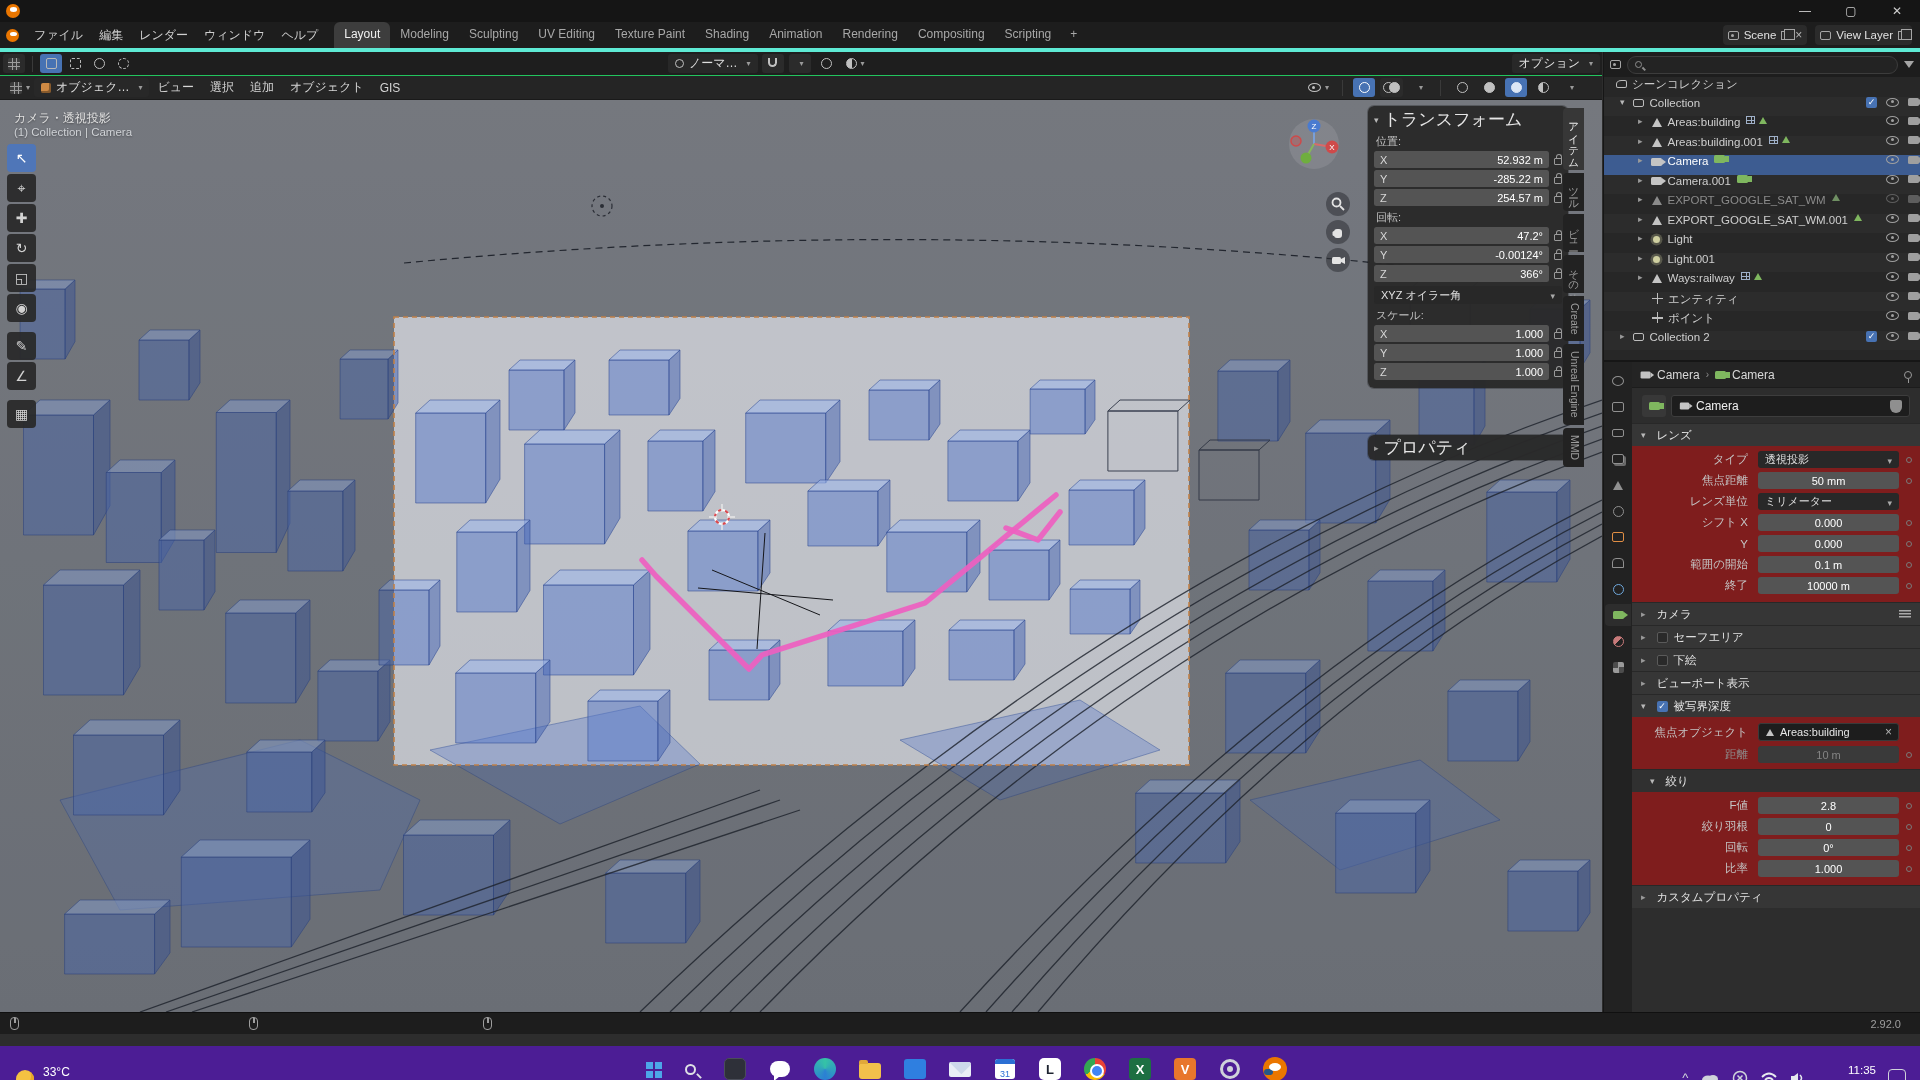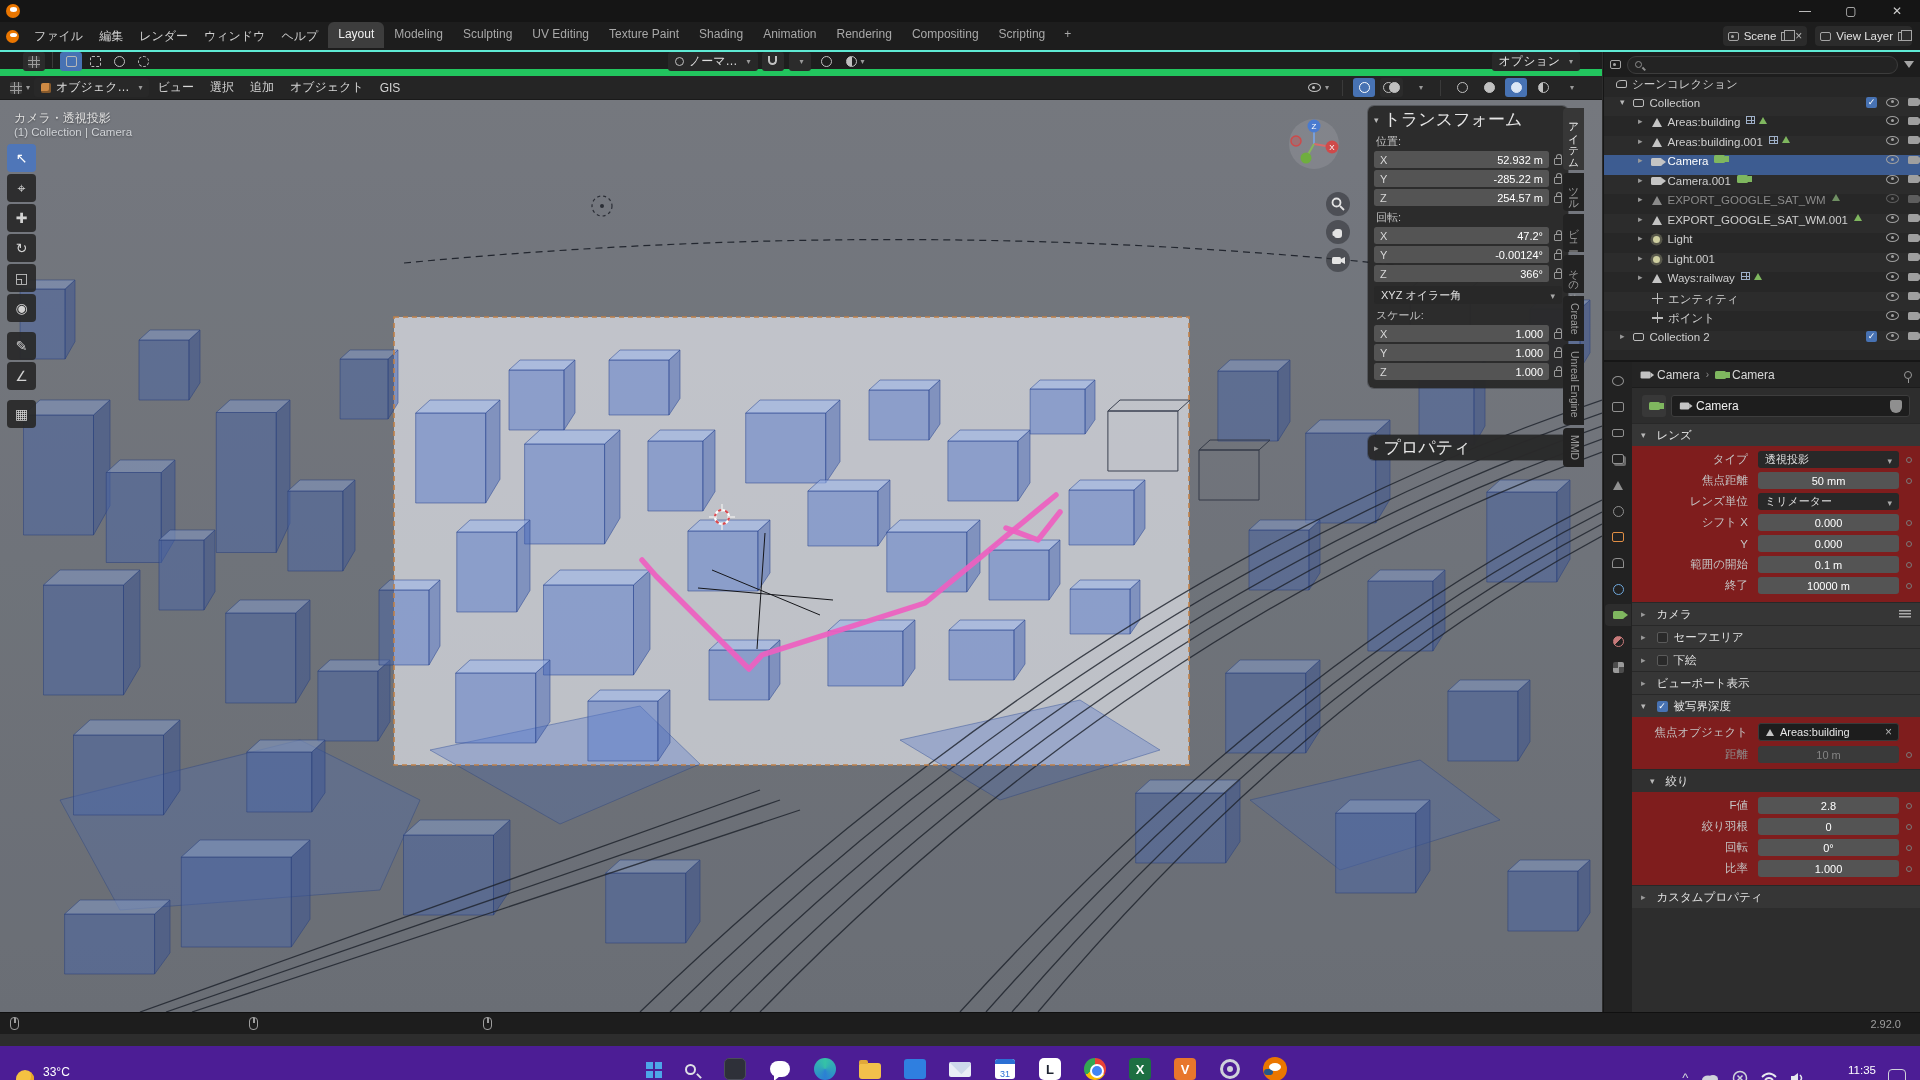--- a/index.html
+++ b/index.html
@@ -9,37 +9,37 @@
 .tri-open::before{content:"\25BE";color:#b8b8b8;font-size:9px;margin-right:5px}
 .tri-closed::before{content:"\25B8";color:#9a9a9a;font-size:9px;margin-right:5px}
 
 #titlebar{position:absolute;left:0;top:0;width:1920px;height:22px;background:#151515;display:flex;align-items:center}
 .blogo{width:14px;height:14px;border-radius:50%;background:#ea7600;margin:0 7px 0 6px;position:relative;flex:none}
 .blogo::after{content:"";position:absolute;left:3.5px;top:3px;width:7px;height:4.5px;border-radius:50%;background:#fff}
 #titlebar .title{color:#c6c6c6;font-size:11.5px;white-space:nowrap}
 .win-controls{margin-left:auto;display:flex;height:100%}
 .win-btn{width:46px;display:flex;align-items:center;justify-content:center;color:#cfcfcf;font-size:12px}
 
-#topbar{position:absolute;left:0;top:22px;width:1920px;height:30px;background:#1d1d1d;display:flex;align-items:flex-end;border-bottom:2px solid #5eead4}
+#topbar{position:absolute;left:0;top:22px;width:1920px;height:30px;background:#1d1d1d;display:flex;align-items:flex-end;border-bottom:4px solid #5eead4}
 .menus{display:flex;align-items:center;height:100%}
 .menu-item{padding:0 8px;color:#d0d0d0;display:flex;align-items:center;height:100%}
-.ws-tabs{display:flex;align-items:flex-start;margin-left:2px;height:100%}
+.ws-tabs{display:flex;align-items:flex-start;margin-left:8px;height:100%}
 .ws-tab{padding:5px 10px 7px;color:#a8a8a8;font-size:12px;border-radius:6px 6px 0 0;white-space:nowrap}
 .ws-tab.active{background:#3d3d3d;color:#f0f0f0}
 .ws-add{padding:5px 9px 7px;color:#a8a8a8}
 .topbar-right{margin-left:auto;display:flex;align-items:center;gap:8px;margin-right:8px;height:100%}
 .pill{display:flex;align-items:center;background:#2b2b2b;border-radius:4px;height:20px;padding:0 5px;gap:5px}
 .pill .txt{color:#e0e0e0;font-size:11.5px}
 .mini-ic{width:11px;height:9px;border:1px solid #a5a5a5;border-radius:2px;position:relative;flex:none}
 .mini-ic.dotted::after{content:"";position:absolute;left:2px;top:2px;width:3px;height:3px;background:#a5a5a5;border-radius:50%}
 .x-icon::before{content:"\00D7";color:#b5b5b5;font-size:12px}
 .copy-icon{width:9px;height:9px;border:1px solid #a5a5a5;position:relative;flex:none}
 .copy-icon::after{content:"";position:absolute;left:2px;top:-3px;width:9px;height:9px;border:1px solid #a5a5a5;background:#2b2b2b}
 
-#tool-header{position:absolute;left:0;top:52px;width:1602px;height:24px;background:#1e1e1e;display:flex;align-items:flex-start;border-bottom:7px solid #22c55e;padding:0 22px}
+#tool-header{position:absolute;left:0;top:52px;width:1602px;height:24px;background:#1e1e1e;display:flex;align-items:center;border-bottom:1px solid #22c55e;padding:0 2px}
 #vp-header{position:absolute;left:0;top:76px;width:1602px;height:24px;background:#252525;display:flex;align-items:center;padding:0 6px;border-bottom:1px solid #1a1a1a}
 .hbtn{height:19px;min-width:22px;display:flex;align-items:center;justify-content:center;border-radius:3px;color:#c8c8c8;margin:0 1px;padding:0 3px;background:#2b2b2b}
 .hbtn.plain{background:transparent}
 .hbtn.active{background:#4772b3;color:#fff}
 .dd{display:flex;align-items:center;background:#282828;border-radius:3px;height:19px;padding:0 7px;gap:5px;color:#dedede;white-space:nowrap}
 .vsep{width:1px;height:16px;background:#3a3a3a;margin:0 6px}
 .menu-txt{padding:0 8px;color:#d6d6d6;height:100%;display:flex;align-items:center}
 .center-cluster{position:absolute;left:668px;display:flex;align-items:center;gap:3px}
 .right-cluster{margin-left:auto;display:flex;align-items:center;gap:3px}
 .sq{width:11px;height:11px;border:1px dashed #b8b8b8;border-radius:2px}

